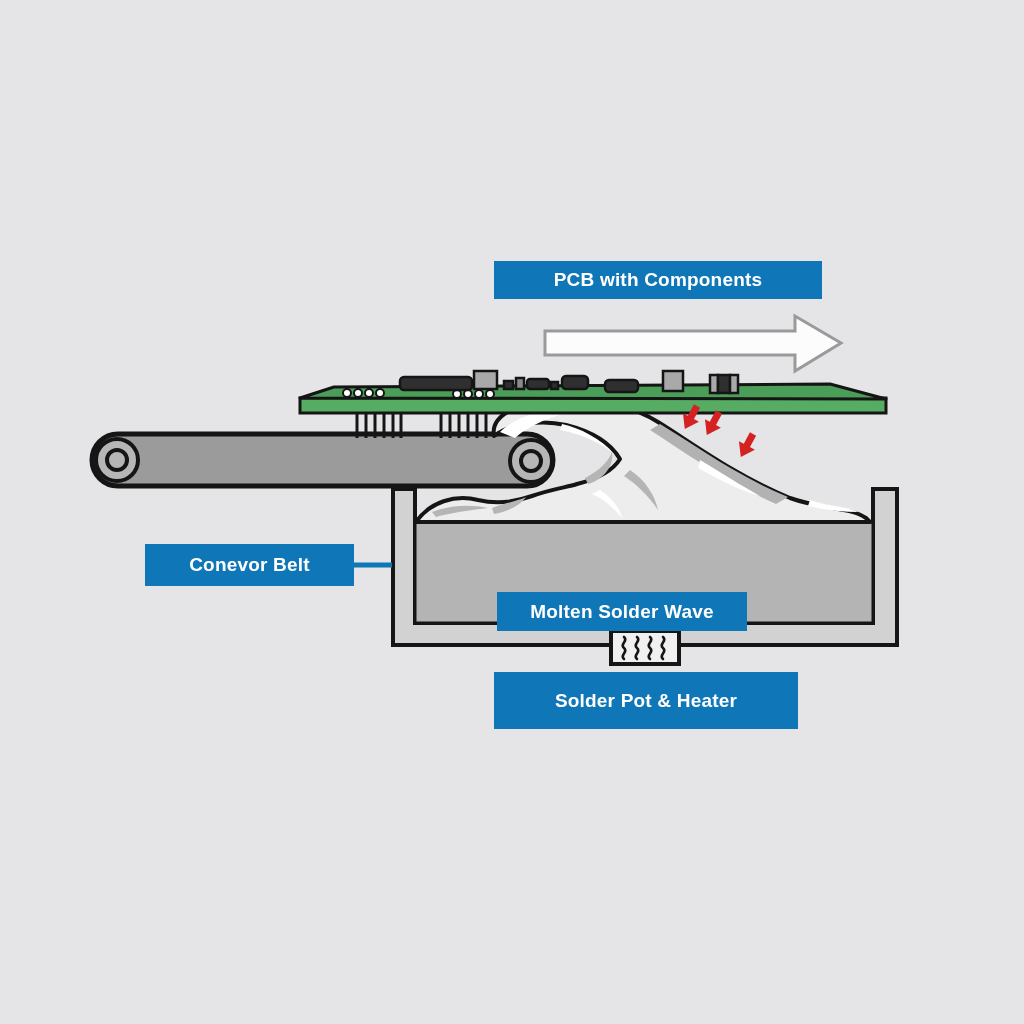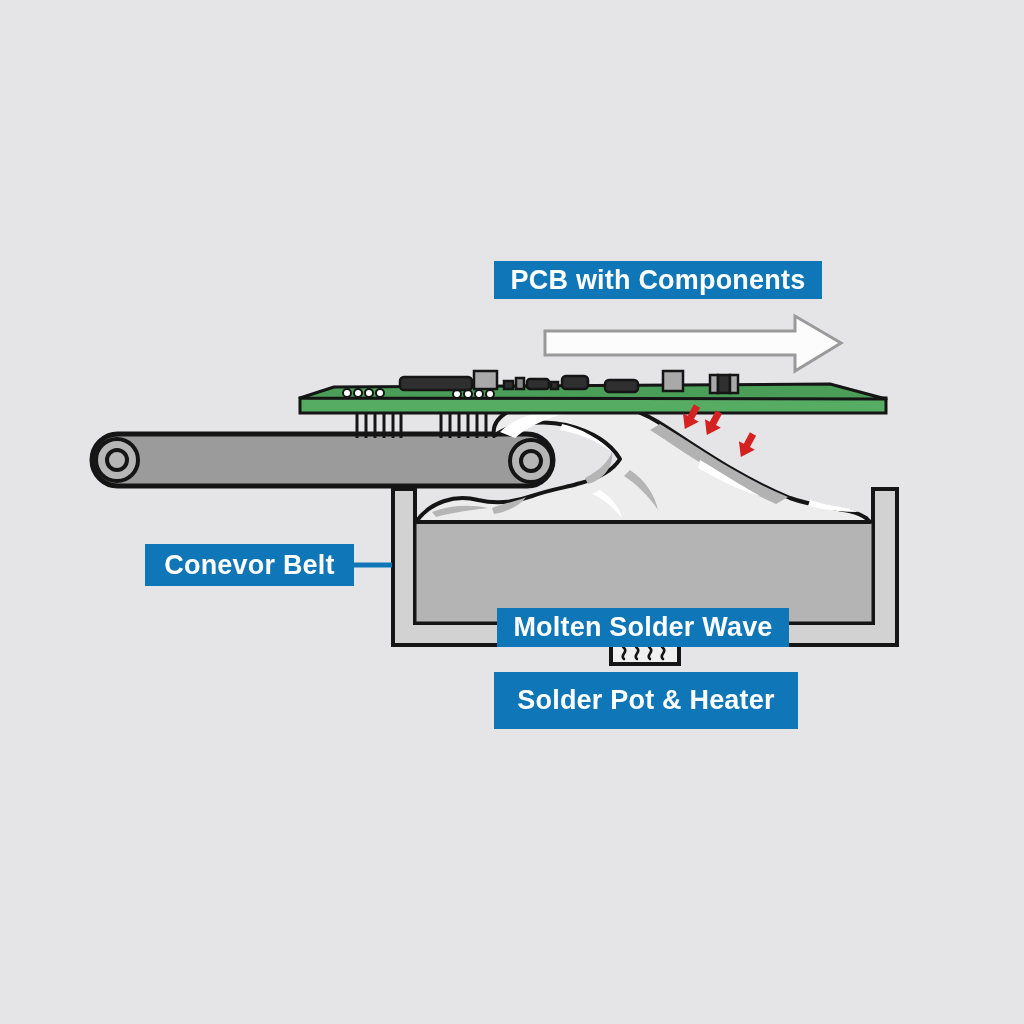--- a/index.html
+++ b/index.html
@@ -9,21 +9,21 @@
     font-family:"Liberation Sans", sans-serif;
     position:relative;overflow:hidden;
   }
   .stage{position:absolute;inset:0;width:1024px;height:1024px;}
   svg{position:absolute;left:0;top:0;}
   .label{
     position:absolute;
     background:#0f76b8;
     color:#ffffff;
     font-weight:bold;
-    font-size:27px;
+    font-size:19px;
     display:flex;align-items:center;justify-content:center;
     white-space:nowrap;
     letter-spacing:0.2px;
   }
 </style>
 </head>
 <body>
 
 <div class="stage">
 
@@ -140,17 +140,17 @@
       </g>
     </g>
 
     <line x1="354" y1="565" x2="392" y2="565" stroke="#0f76b8" stroke-width="5"></line>
   </svg>
 
   <div class="label" style="left:494px;top:261px;width:328px;height:38px;">PCB with Components</div>
 
   <div class="label" style="left:145px;top:544px;width:209px;height:42px;">Conevor Belt</div>
 
-  <div class="label" style="left:497px;top:608px;width:292px;height:39px;">Molten Solder Wave</div>
+  <div class="label" style="left:497px;top:592px;width:250px;height:39px;">Molten Solder Wave</div>
 
   <div class="label" style="left:494px;top:672px;width:304px;height:57px;">Solder Pot &amp; Heater</div>
 
 </div>
 
 </body></html>

